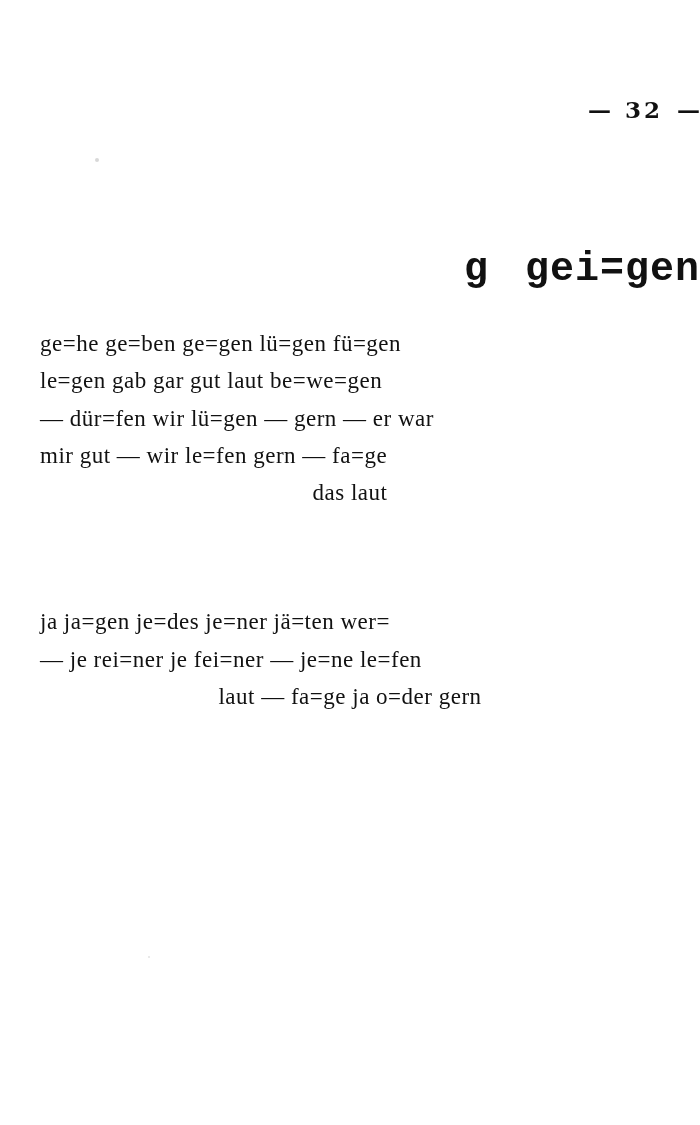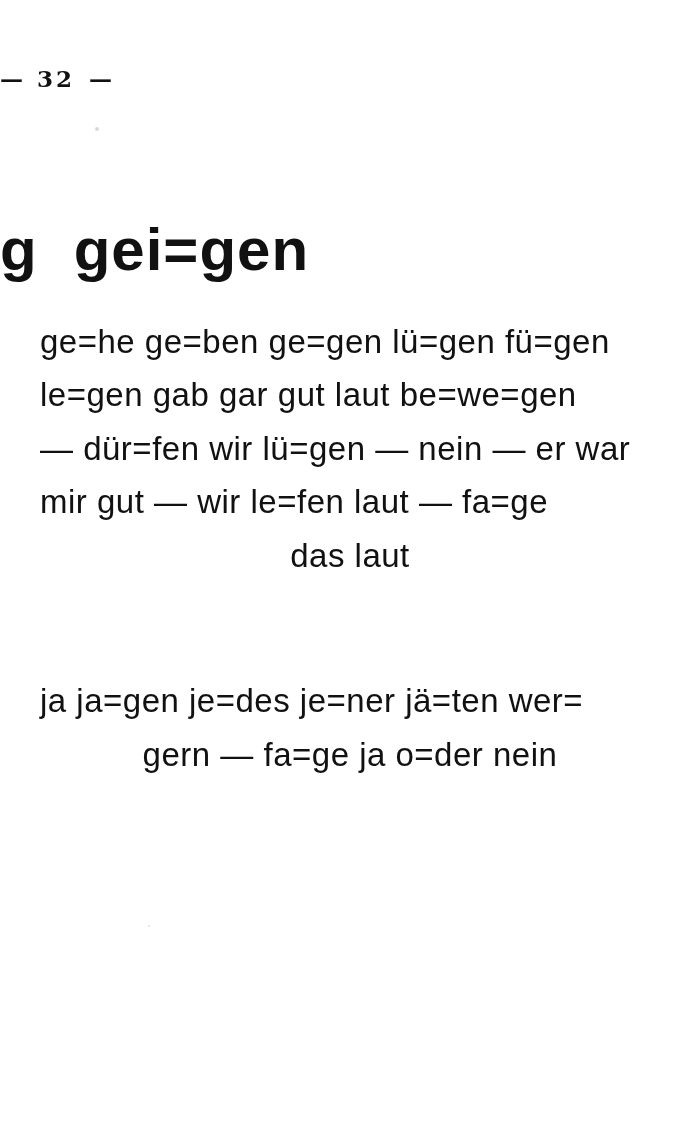--- a/index.html
+++ b/index.html
@@ -24,22 +24,22 @@
   
   .speck {
     position: absolute;
     background: #d8d8d8;
     border-radius: 50%;
   }
   .speck.s1 { left: 95px;  top: 62px;  width: 4px; height: 4px; }
   .speck.s3 { left: 148px; top: 860px; width: 2px; height: 2px; background:#e2e2e2; }
 
   .folio {
-    text-align: left;
-    margin-top: 65px;
+    text-align: right;
+    margin-top: 96px;
     font-size: 23px;
     letter-spacing: 3px;
     font-weight: 700;
     font-family: "DejaVu Serif", serif;
   }
   .folio .dash {
     font-weight: 700;
     letter-spacing: 0;
   }
   .folio .num {
@@ -48,42 +48,42 @@
     font-weight: 700;
   }
 
   .section {
     width: 100%;
   }
   .section.first { margin-top: 126px; }
   .section.second { margin-top: 92px; }
 
   .heading {
-    text-align: left;
+    text-align: right;
     font-weight: 700;
-    font-size: 60px;
+    font-size: 40px;
     line-height: 1.05;
     letter-spacing: 1px;
-    font-family: Liberation Sans, sans-serif;
+    font-family: Liberation Mono, monospace;
   }
   .heading .letter {
     display: inline-block;
     margin-right: 36px;
   }
   .heading .word {
     display: inline-block;
   }
 
   .body-block {
     margin: 0 auto;
     width: 620px;
     text-align: center;
-    font-size: 33px;
+    font-size: 23px;
     line-height: 1.62;
-    font-family: Liberation Sans, sans-serif;
+    font-family: Liberation Serif, serif;
     letter-spacing: 0.5px;
   }
   .section.first .body-block { margin-top: 34px; }
   .section.second .body-block { margin-top: 27px; }
 
   .line {
     display: block;
     white-space: nowrap;
   }
   .line.justify {
@@ -114,26 +114,27 @@
     <span class="dash">—</span><span class="num">32</span><span class="dash">—</span>
   </div>
 
   <div class="section first">
     <div class="heading">
       <span class="letter">g</span><span class="word">gei=gen</span>
     </div>
     <div class="body-block">
       <span class="line justify">ge=he    ge=ben    ge=gen    lü=gen    fü=gen</span>
       <span class="line justify">le=gen   gab   gar   gut   laut   be=we=gen</span>
-      <span class="line justify">— dür=fen  wir  lü=gen — nein — er  war</span>
-      <span class="line justify">mir   gut —   wir   le=fen   laut — fa=ge</span>
+      <span class="line justify">— dür=fen  wir  lü=gen — gern — er  war</span>
+      <span class="line justify">mir   gut —   wir   le=fen   gern — fa=ge</span>
       <span class="line center">das   laut</span>
     </div>
   </div>
 
   <div class="section second">
     <div class="body-block">
       <span class="line justify">ja   ja=gen   je=des   je=ner   jä=ten   wer=</span>
-      <span class="line center">gern — fa=ge   ja   o=der   nein</span>
+      <span class="line justify">— je  rei=ner  je  fei=ner — je=ne  le=fen</span>
+      <span class="line center">laut — fa=ge   ja   o=der   gern</span>
     </div>
   </div>
 
 </div>
 
 </body></html>

